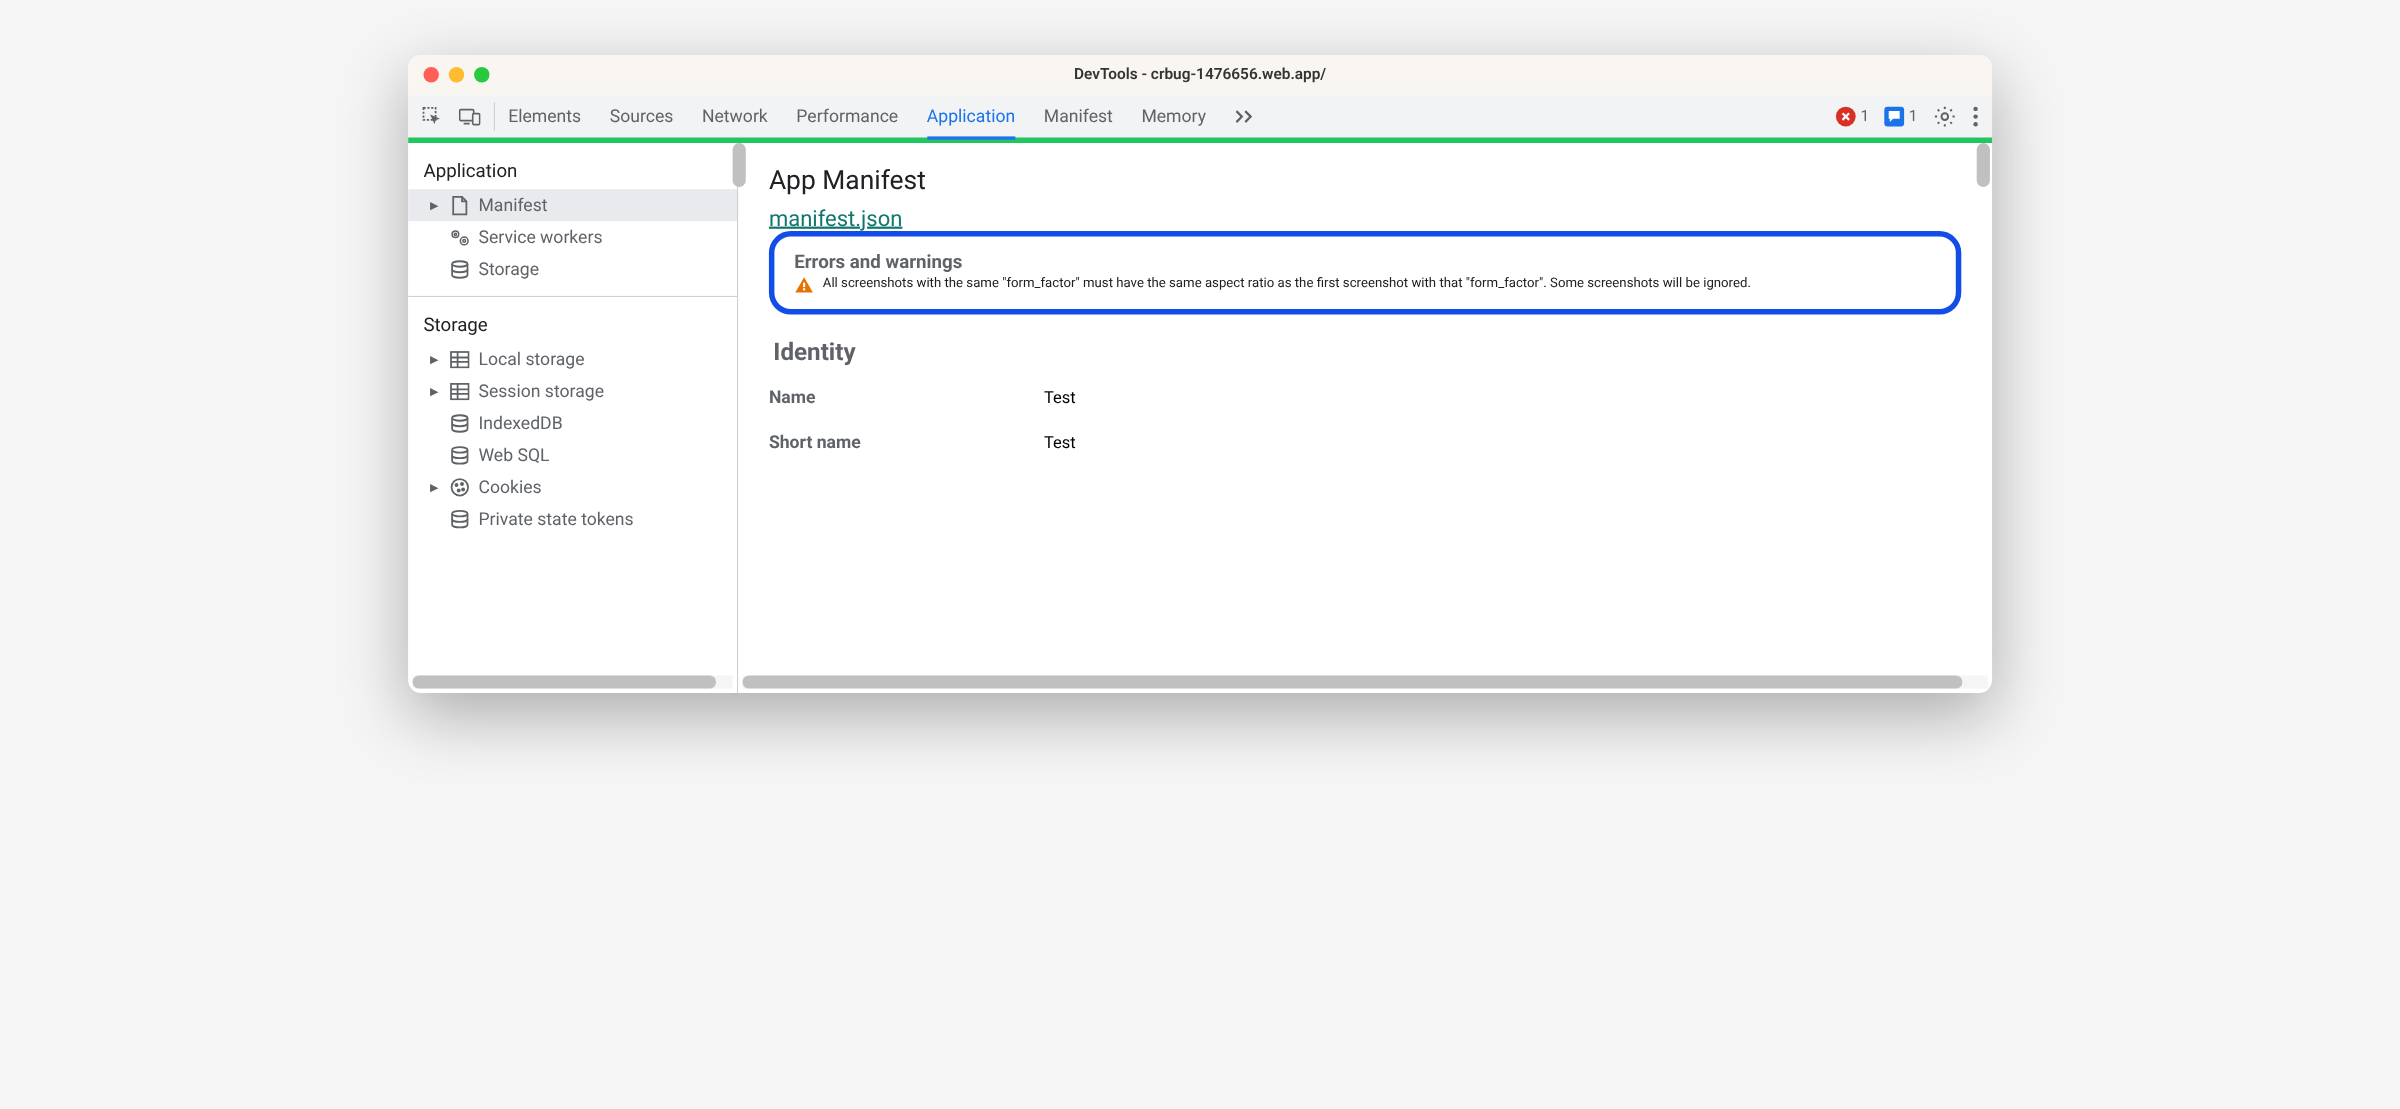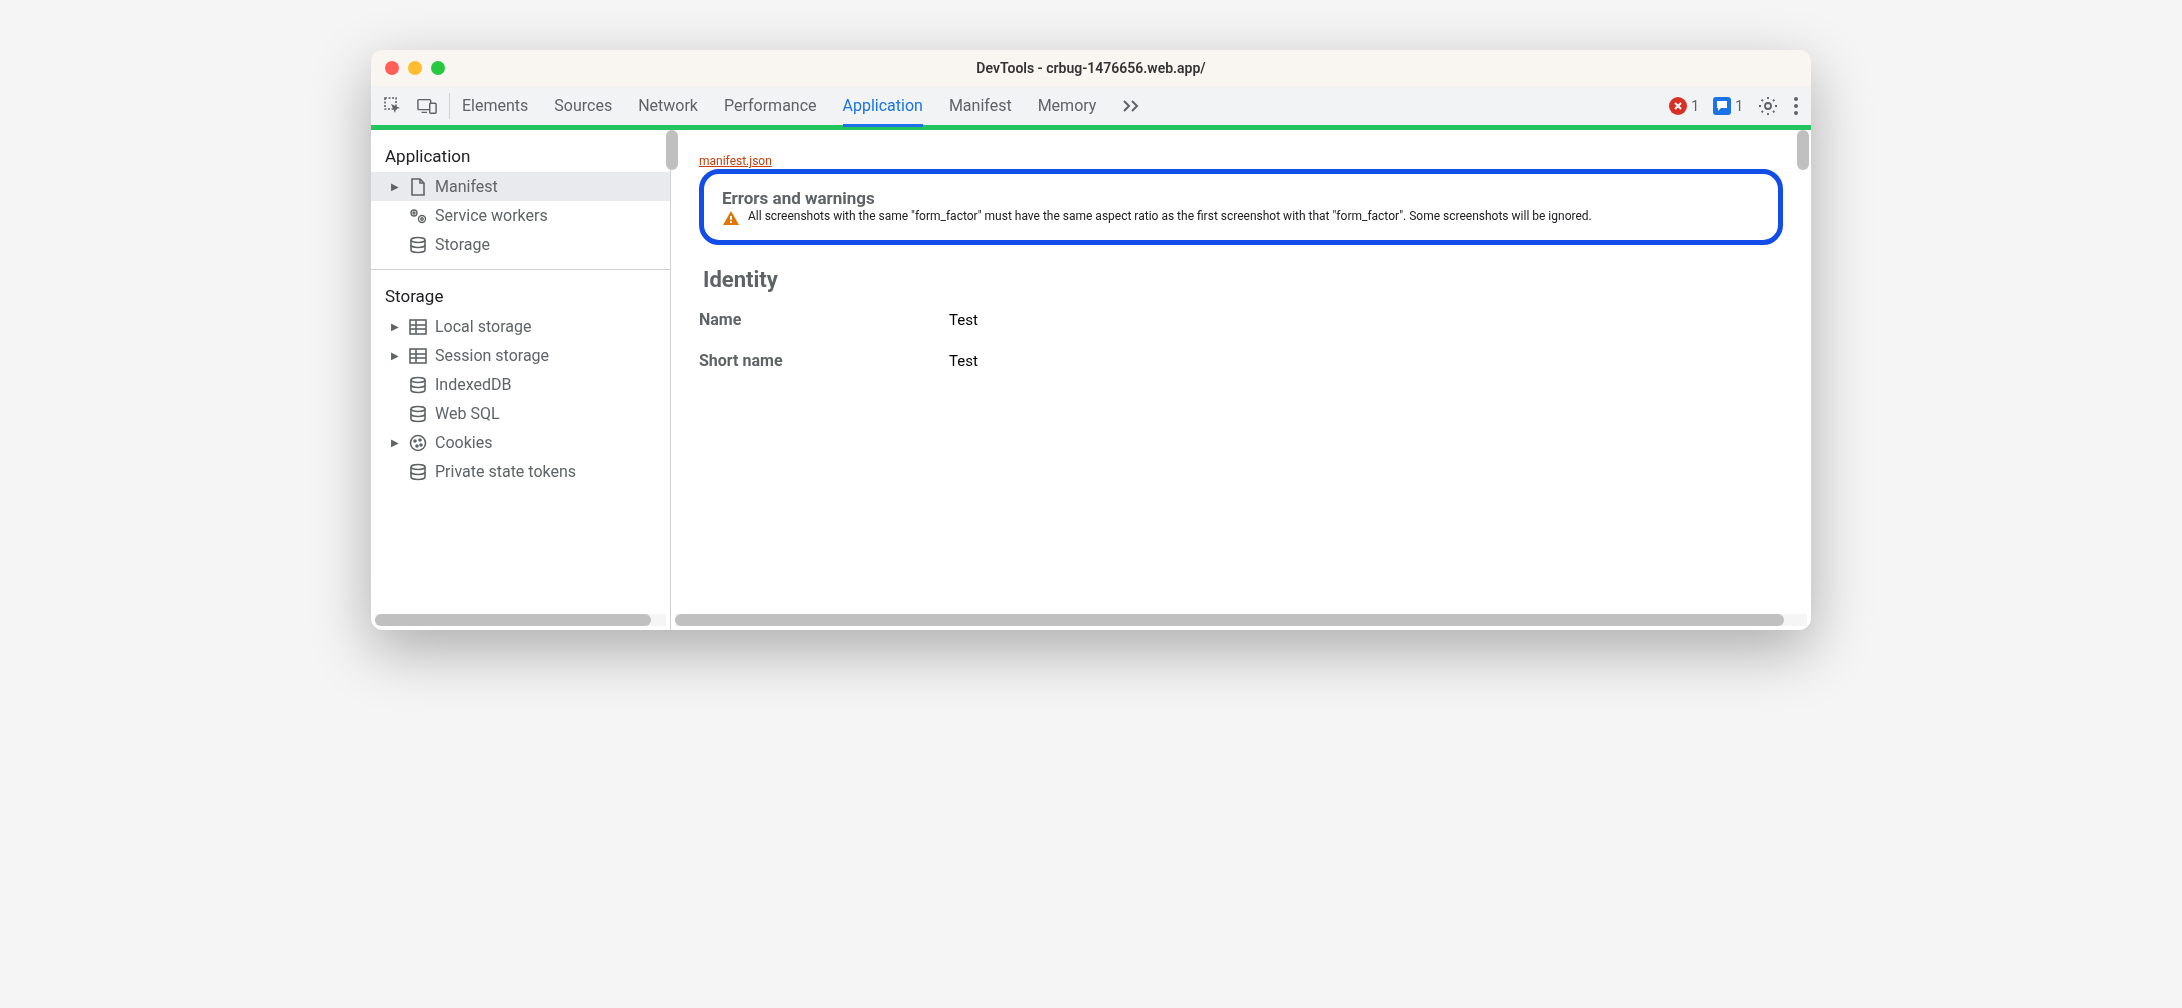--- a/index.html
+++ b/index.html
@@ -231,23 +231,23 @@
       background: #c0c0c0;
       border-radius: 6px;
     }
     .content h1 {
       font-size: 24px;
       font-weight: 400;
       color: #202124;
       margin-bottom: 8px;
     }
     .manifest-link {
-      color: #c2410c;
+      color: #0f766e;
       text-decoration: underline;
-      font-size: 12px;
+      font-size: 20px;
       cursor: pointer;
       display: inline-block;
     }
     .errors-box {
       border: 5px solid #134de8;
       border-radius: 20px;
       padding: 14px 18px;
       margin-bottom: 22px;
     }
     .errors-heading {
@@ -503,20 +503,21 @@
         </div>
       </div>
       <div class="bottom-scrollbar sidebar-bottom-scroll">
           <div class="bottom-scrollbar-thumb"></div>
         </div>
     </div>
 
     <div class="content-wrapper">
       <div class="content-scrollbar"></div>
       <div class="content">
+        <h1>App Manifest</h1>
         <a class="manifest-link">manifest.json</a>
 
         <div class="errors-box">
           <div class="errors-heading">Errors and warnings</div>
           <div class="warning-row">
             <span class="warning-triangle">
               <svg width="18" height="16" viewBox="0 0 18 16">
                   <path d="M9 1 L17 15 H1 Z" fill="#e37400"></path>
                   <rect x="8" y="6" width="2" height="4" fill="#fff"></rect>
                   <rect x="8" y="11" width="2" height="2" fill="#fff"></rect>

